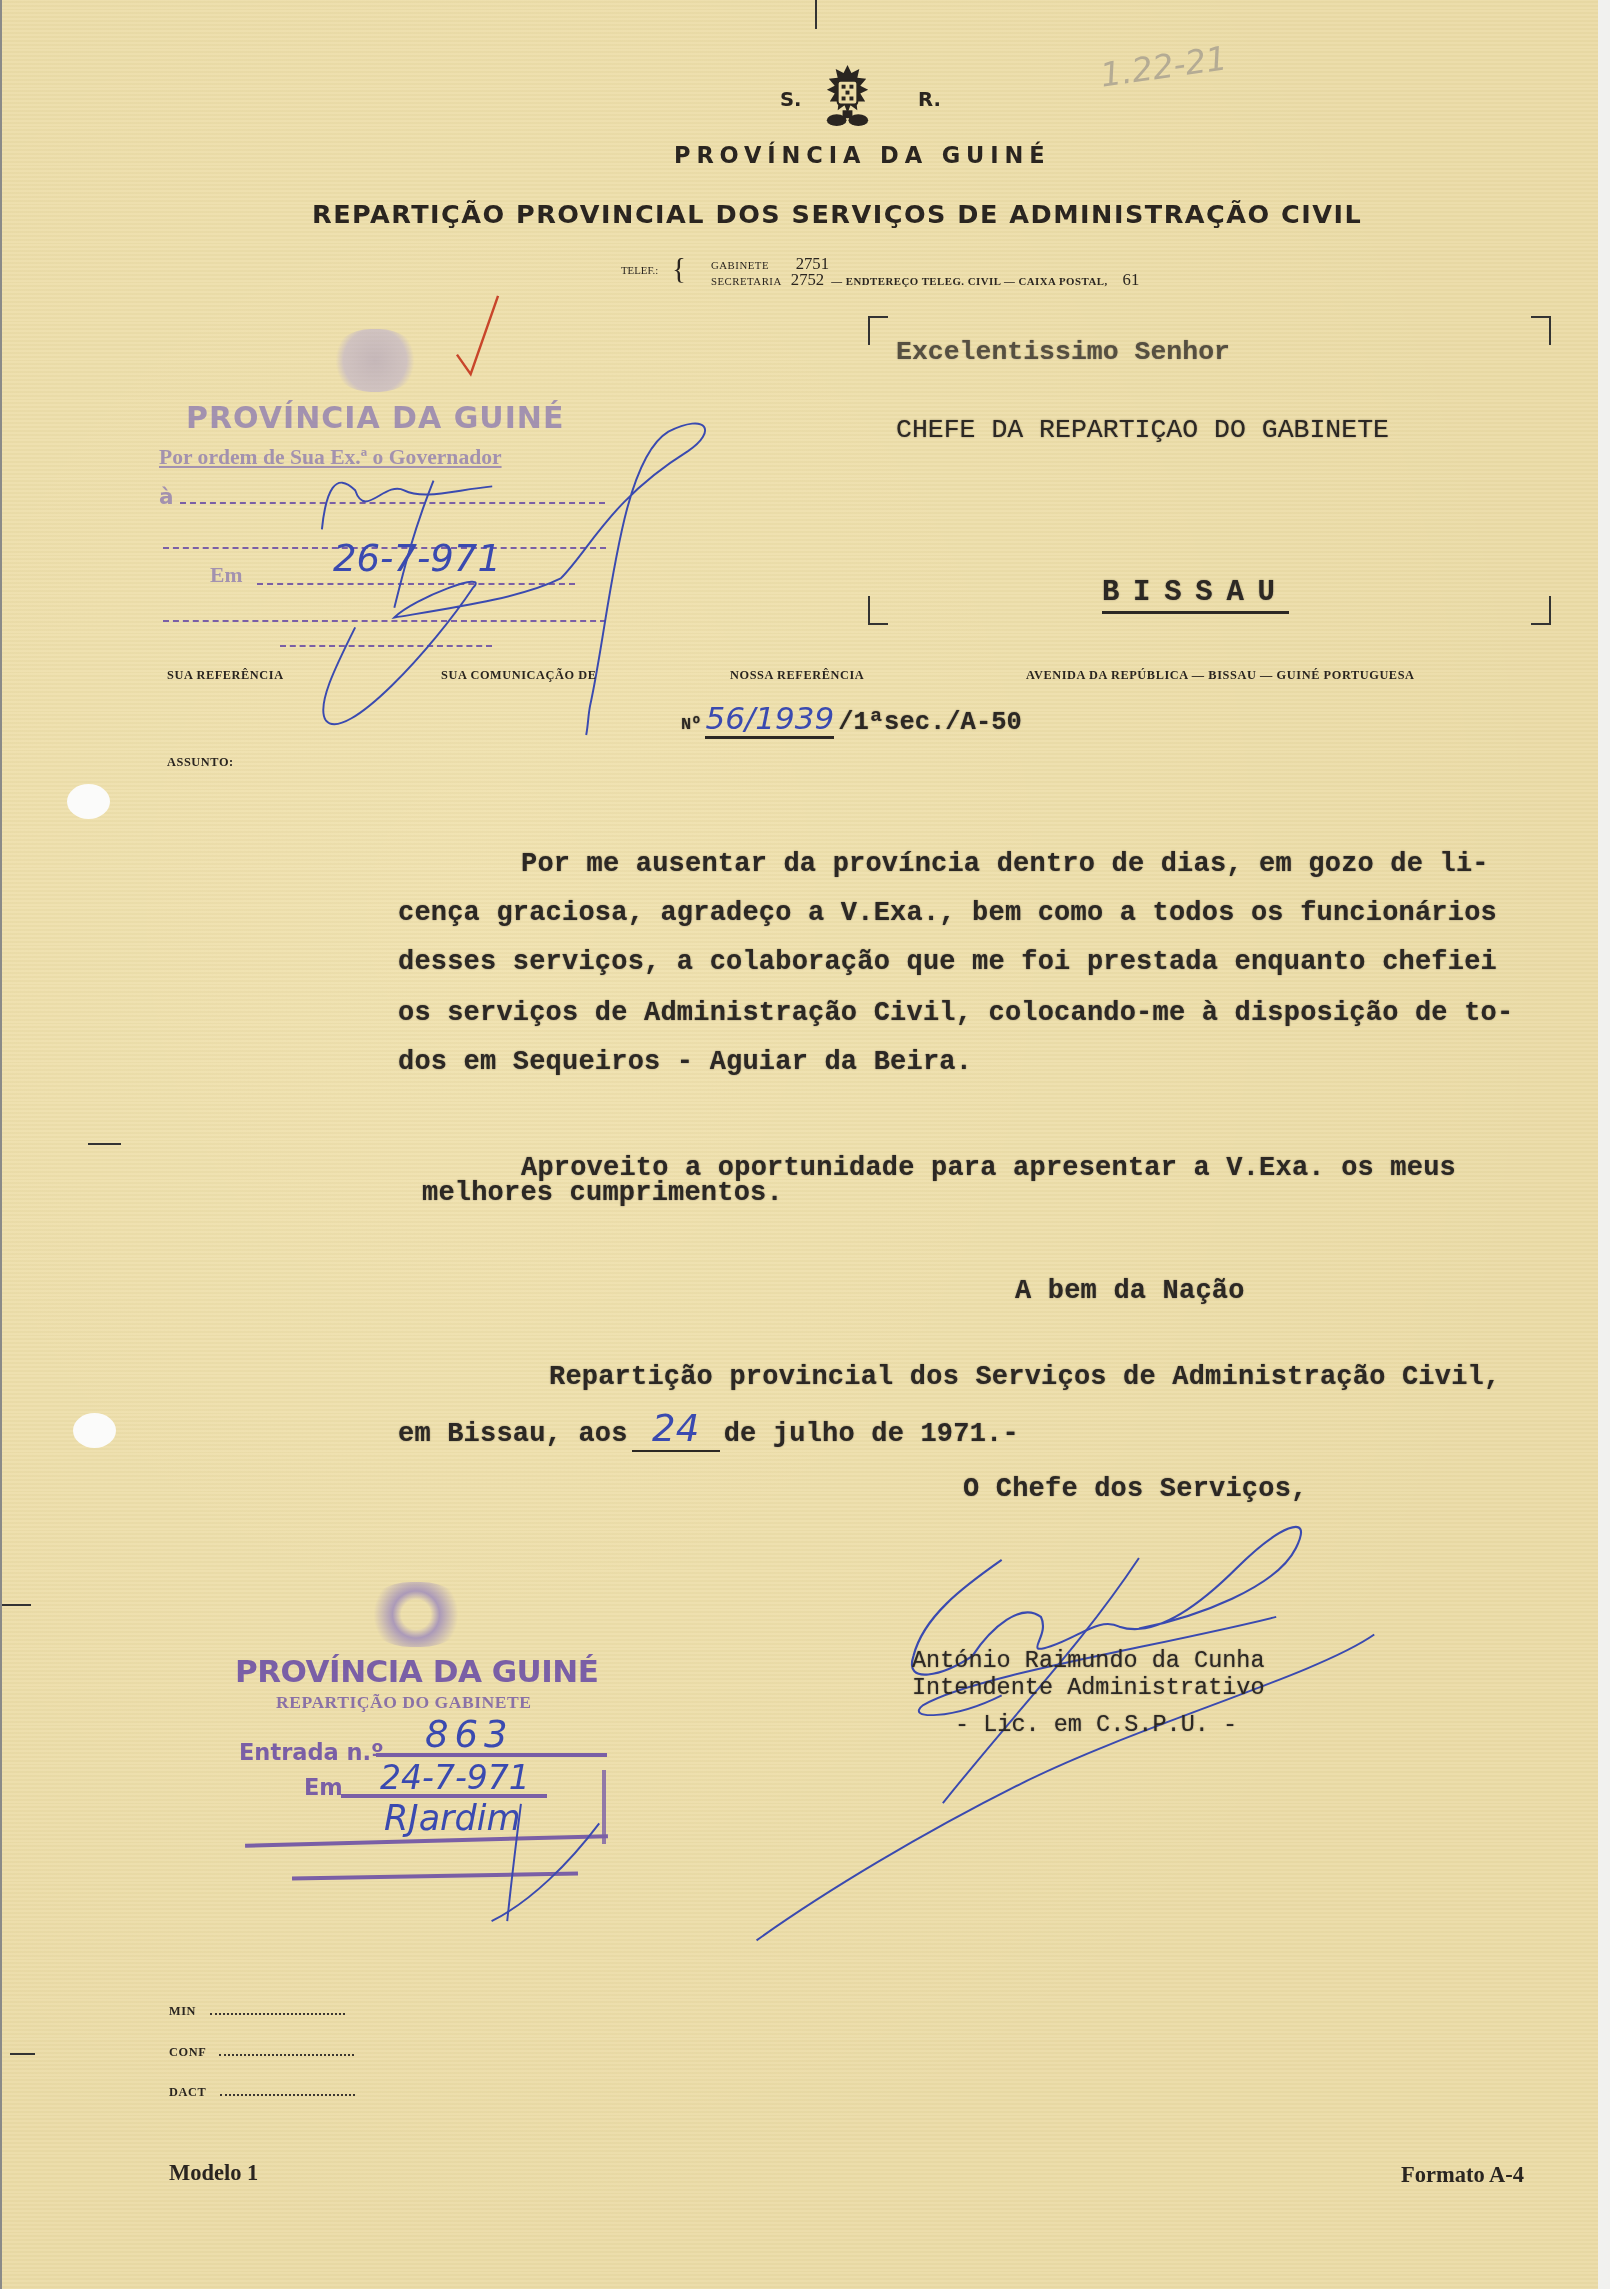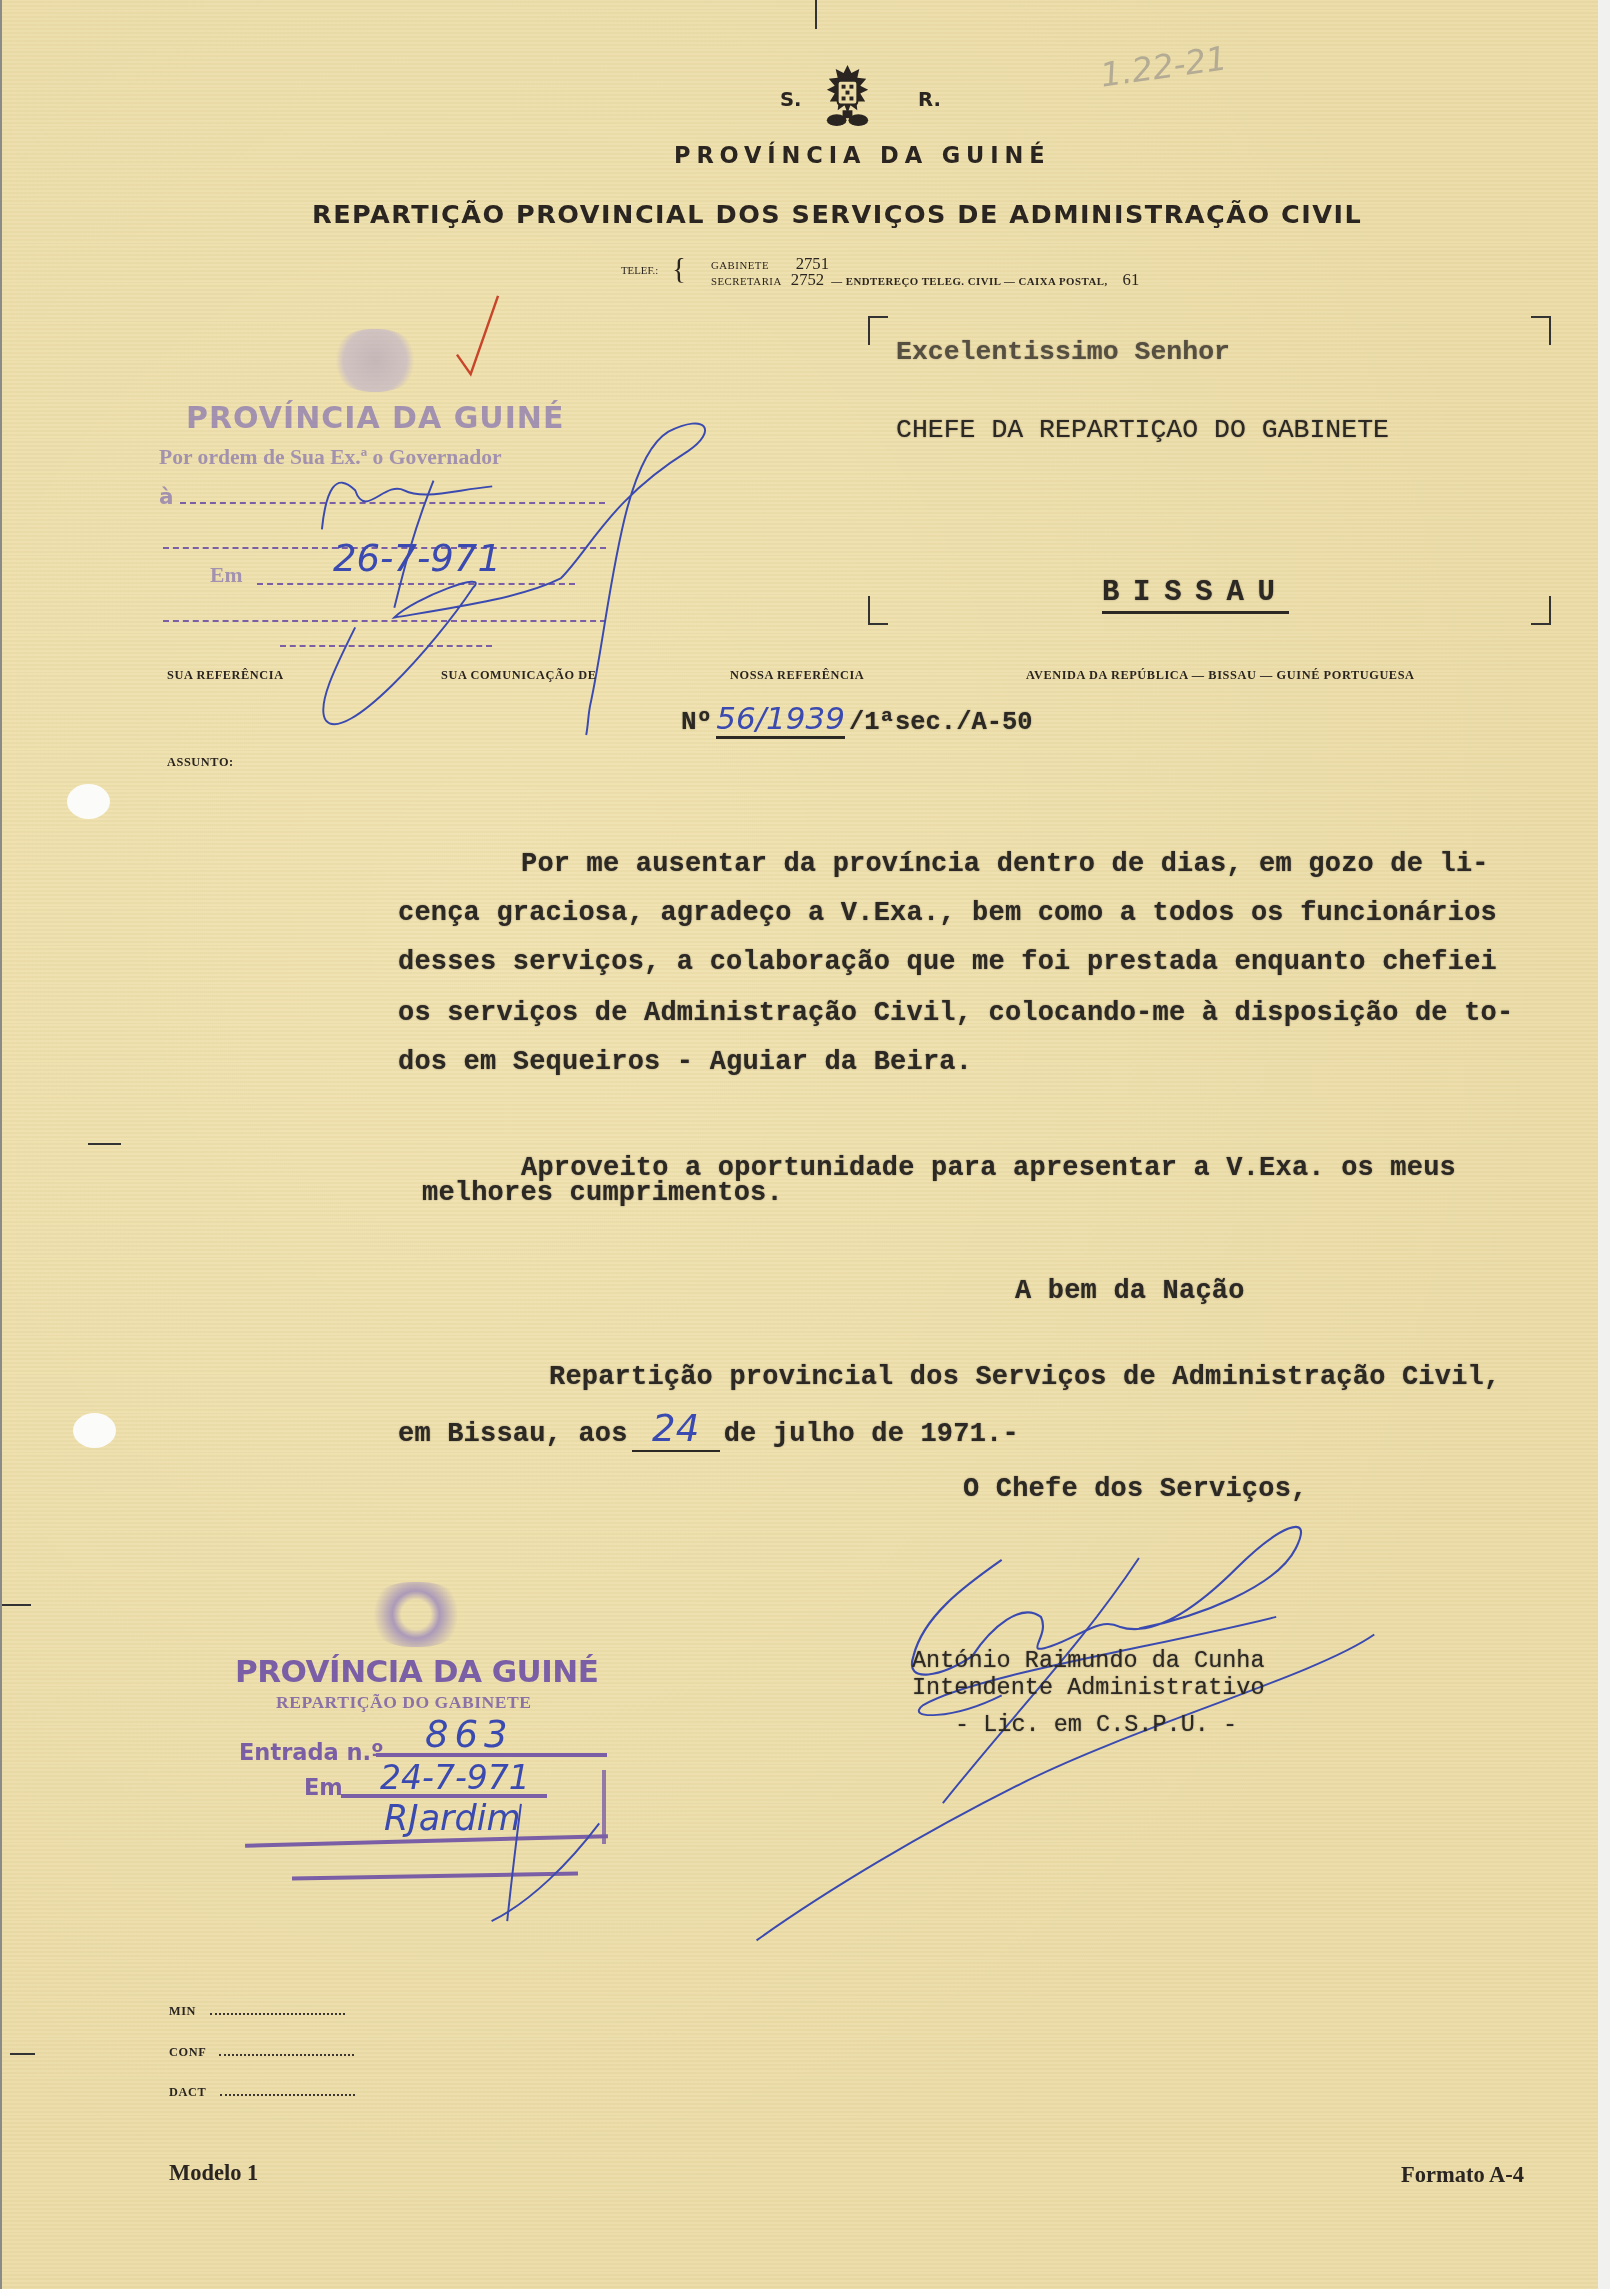--- a/index.html
+++ b/index.html
@@ -97,21 +97,21 @@
       <span class="small" style="margin-left:3.9px;font-weight:bold;">— ENDTEREÇO TELEG. CIVIL — CAIXA POSTAL,</span>
       <span class="num" style="margin-left:11.8px;">61</span>
     </div>
   </div>
 
   <svg style="left:451px;top:292px;" width="49" height="88" viewBox="0 0 50 90">
     <path d="M4 64 L18 84 L46 4" fill="none" stroke="#c8452a" stroke-width="2.5"></path>
   </svg>
   <div class="abs" style="left:331px;top:329px;width:84px;height:63px;border-radius:45%;background:radial-gradient(circle,#a496c2 0%,#b9acd0 60%,rgba(0,0,0,0) 75%);opacity:0.55;"></div>
   <span class="abs stamp stamp-faded" style="left:184px;top:400px;font-size:30px;letter-spacing:1px;">PROVÍNCIA DA GUINÉ</span>
-  <span class="abs stamp stamp-faded" style="left:157px;top:445px;font-family:'Liberation Serif',serif;font-size:21.6px;">Por ordem de Sua Ex.ª o Governador</span>
+  <span class="abs stamp stamp-faded" style="left:157px;top:445px;font-family:'Liberation Serif',serif;font-size:21.6px;text-decoration:underline;">Por ordem de Sua Ex.ª o Governador</span>
   <span class="abs stamp stamp-faded" style="left:157px;top:484px;font-size:21.6px;">à</span>
   <div class="dash-line" style="left:178px;top:502px;width:425px;"></div>
   <div class="dash-line" style="left:161px;top:547px;width:443px;"></div>
   <span class="abs stamp stamp-faded" style="left:208px;top:563px;font-family:'Liberation Serif',serif;font-size:21.6px;">Em</span>
   <div class="dash-line" style="left:255px;top:583px;width:318px;"></div>
   <span class="abs hand" style="left:331px;top:537px;font-size:37px;">26-7-971</span>
   <div class="dash-line" style="left:161px;top:620px;width:443px;"></div>
   <div class="dash-line" style="left:278px;top:645px;width:212px;"></div>
   <svg style="left:294px;top:412px;" width="412" height="323" viewBox="0 0 420 330">
     <path d="M60 220 C 40 260, 20 300, 30 315 C 50 340, 140 240, 180 180 C 200 160, 120 190, 100 210 C 160 200, 230 190, 270 170 C 300 140, 320 90, 400 40 C 430 20, 420 0, 380 20 C 330 50, 320 210, 300 300 C 298 310, 298 320, 296 330" fill="none" stroke="#3a4ab0" stroke-width="2"></path>
@@ -127,21 +127,21 @@
   <span class="abs tw addr" style="left:894px;top:337px;opacity:0.78;">Excelentissimo Senhor</span>
   <span class="abs tw addr" style="left:894px;top:415px;font-weight:normal;">CHEFE DA REPARTIÇAO DO GABINETE</span>
   <span class="abs tw bissau" style="left:1100px;top:576px;">BISSAU</span>
 
   <span class="abs label-small" style="left:165px;top:668px;">SUA REFERÊNCIA</span>
   <span class="abs label-small" style="left:439px;top:668px;">SUA COMUNICAÇÃO DE</span>
   <span class="abs label-small" style="left:728px;top:668px;">NOSSA REFERÊNCIA</span>
   <span class="abs label-small" style="left:1024px;top:668px;text-align:center;">AVENIDA DA REPÚBLICA — BISSAU — GUINÉ PORTUGUESA</span>
 
   <div class="abs" style="left:679px;top:700px;white-space:nowrap;">
-    <span class="tw" style="font-size:26px;">Nº</span>
+    <span class="tw" style="font-size:17px;">Nº</span>
     <span class="hand" style="font-size:31px;border-bottom:3.9px solid #2c2824;">56/1939</span>
     <span class="tw" style="font-size:25.5px;">/1ªsec./A-50</span>
   </div>
 
   <span class="abs label-small" style="left:165px;top:755px;">ASSUNTO:</span>
 
   <div class="abs" style="left:396px;top:849px;">
     <div class="tw body-line" style="position:absolute;left:123px;top:0;">Por me ausentar da província dentro de dias, em gozo de li-</div>
     <div class="tw body-line" style="position:absolute;left:0;top:49px;">cença graciosa, agradeço a V.Exa., bem como a todos os funcionários</div>
     <div class="tw body-line" style="position:absolute;left:0;top:98px;">desses serviços, a colaboração que me foi prestada enquanto chefiei</div>

